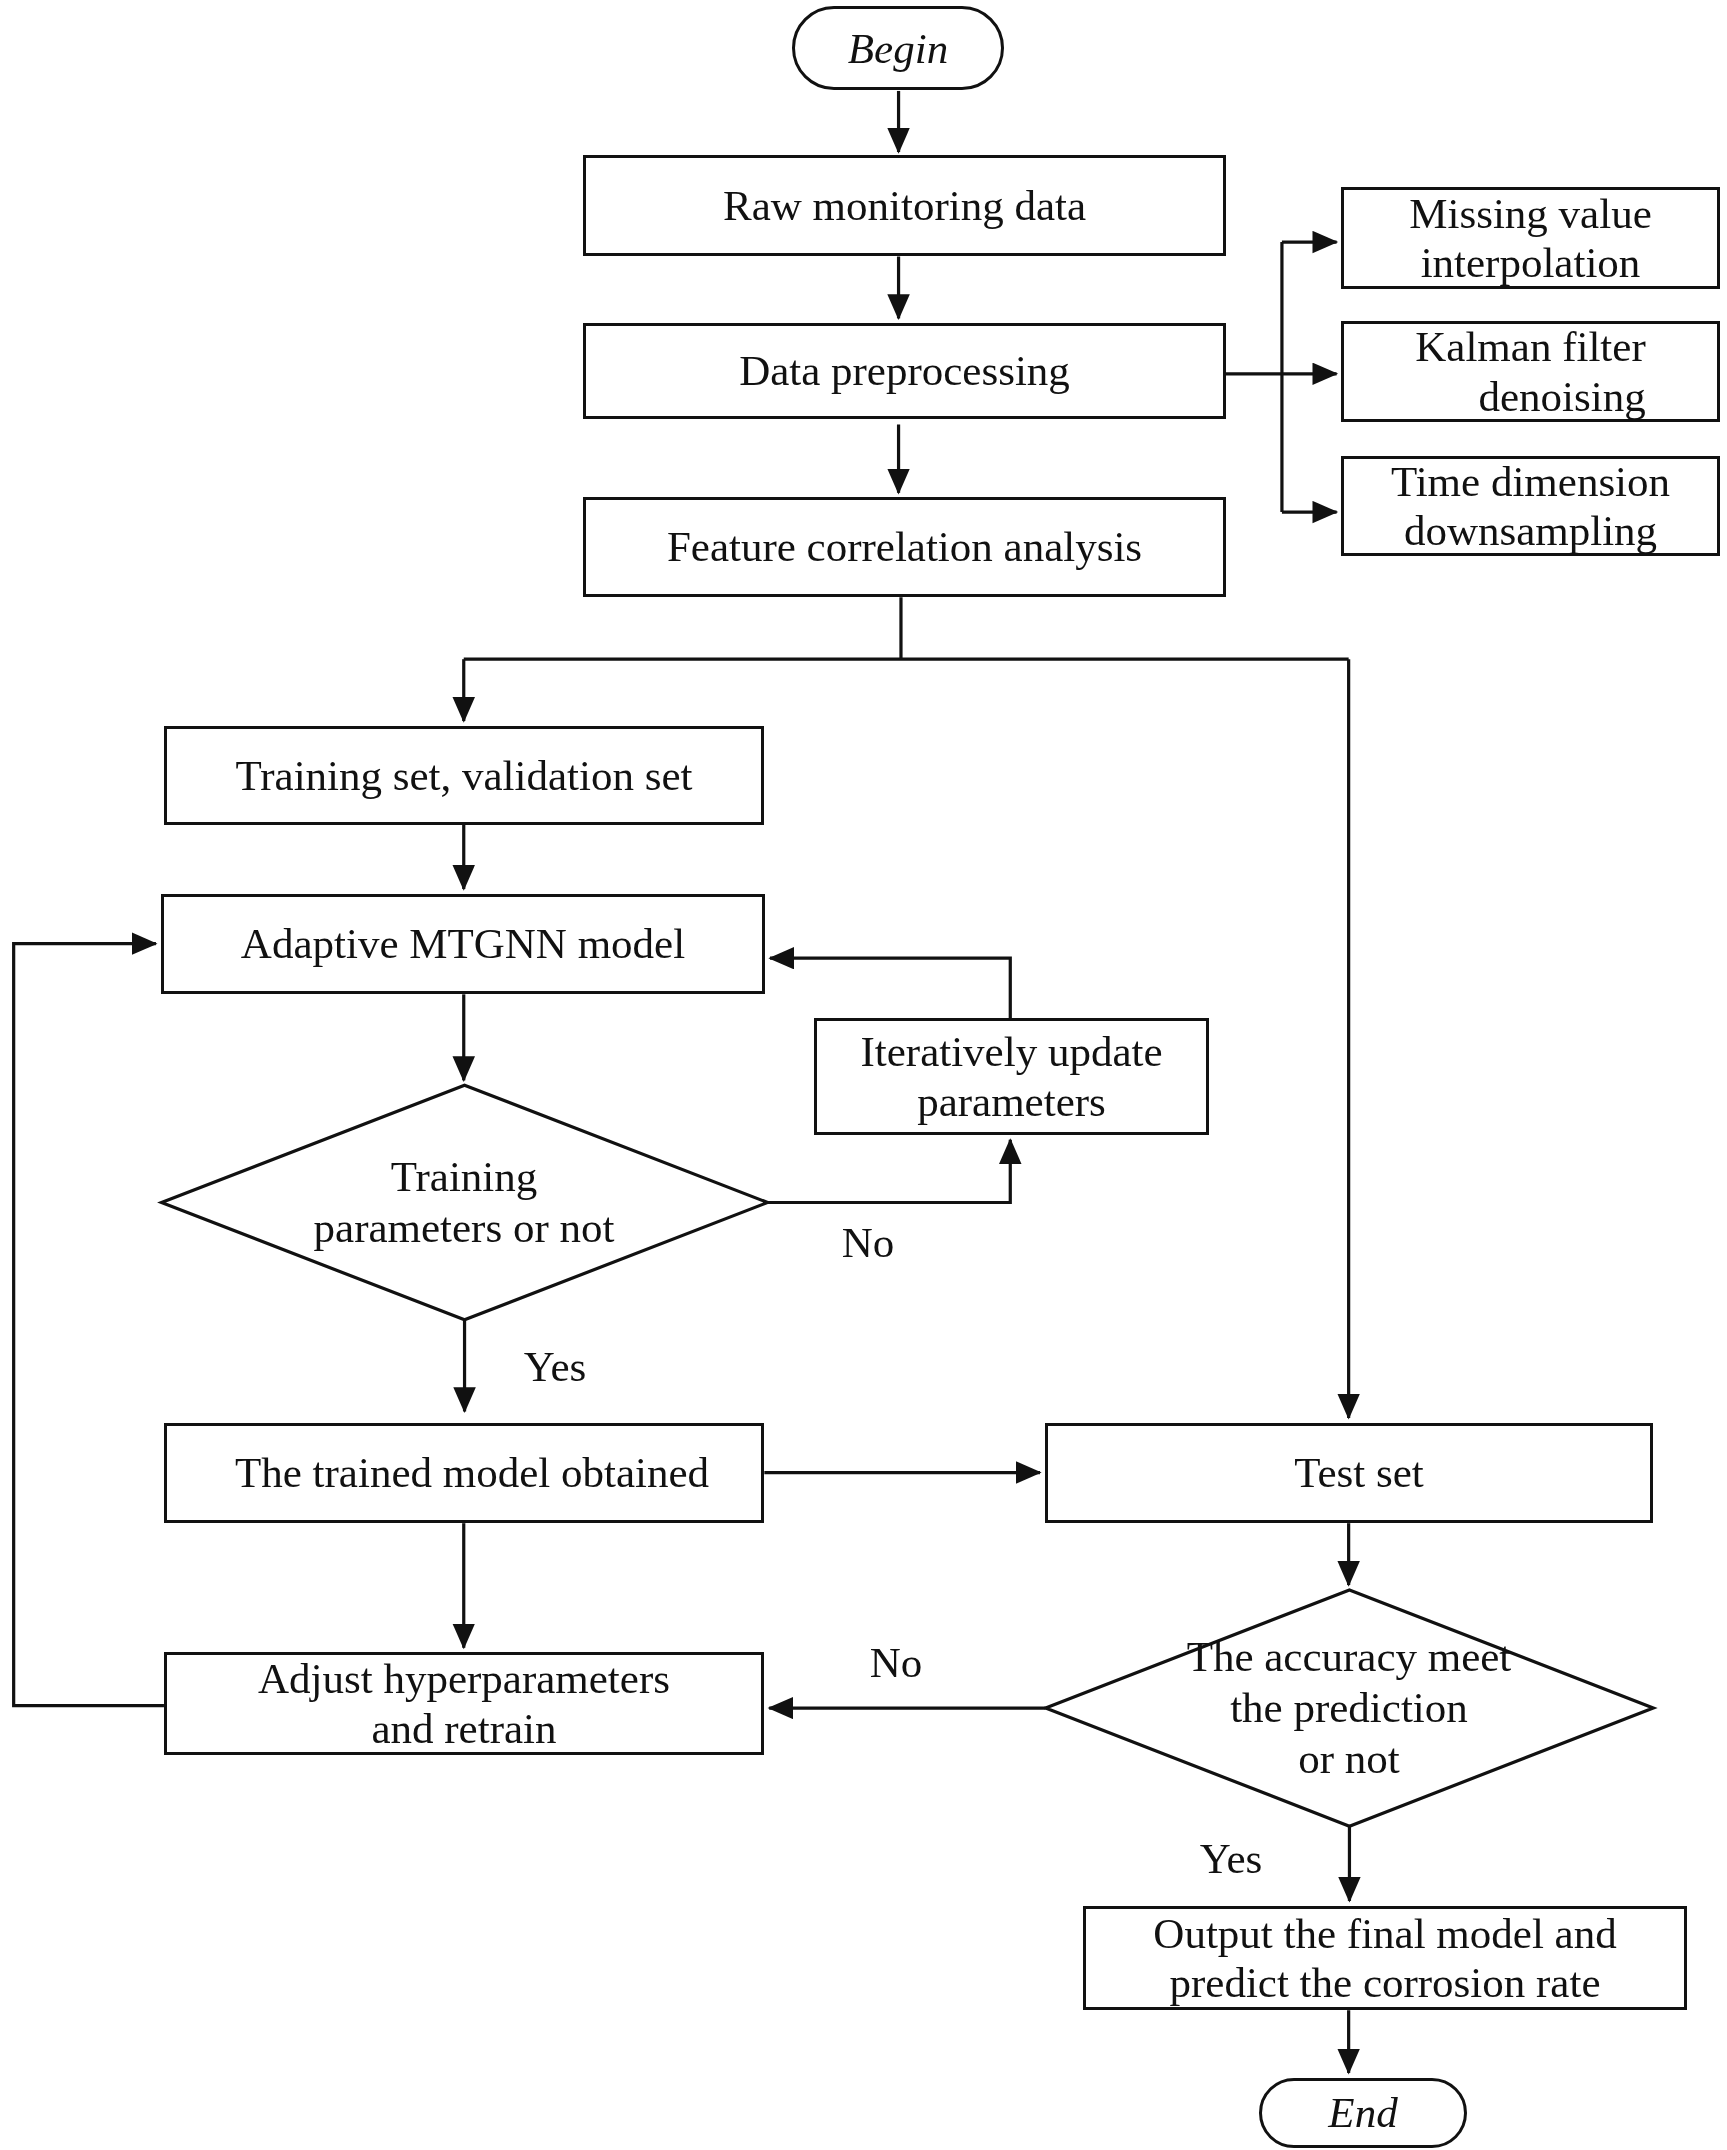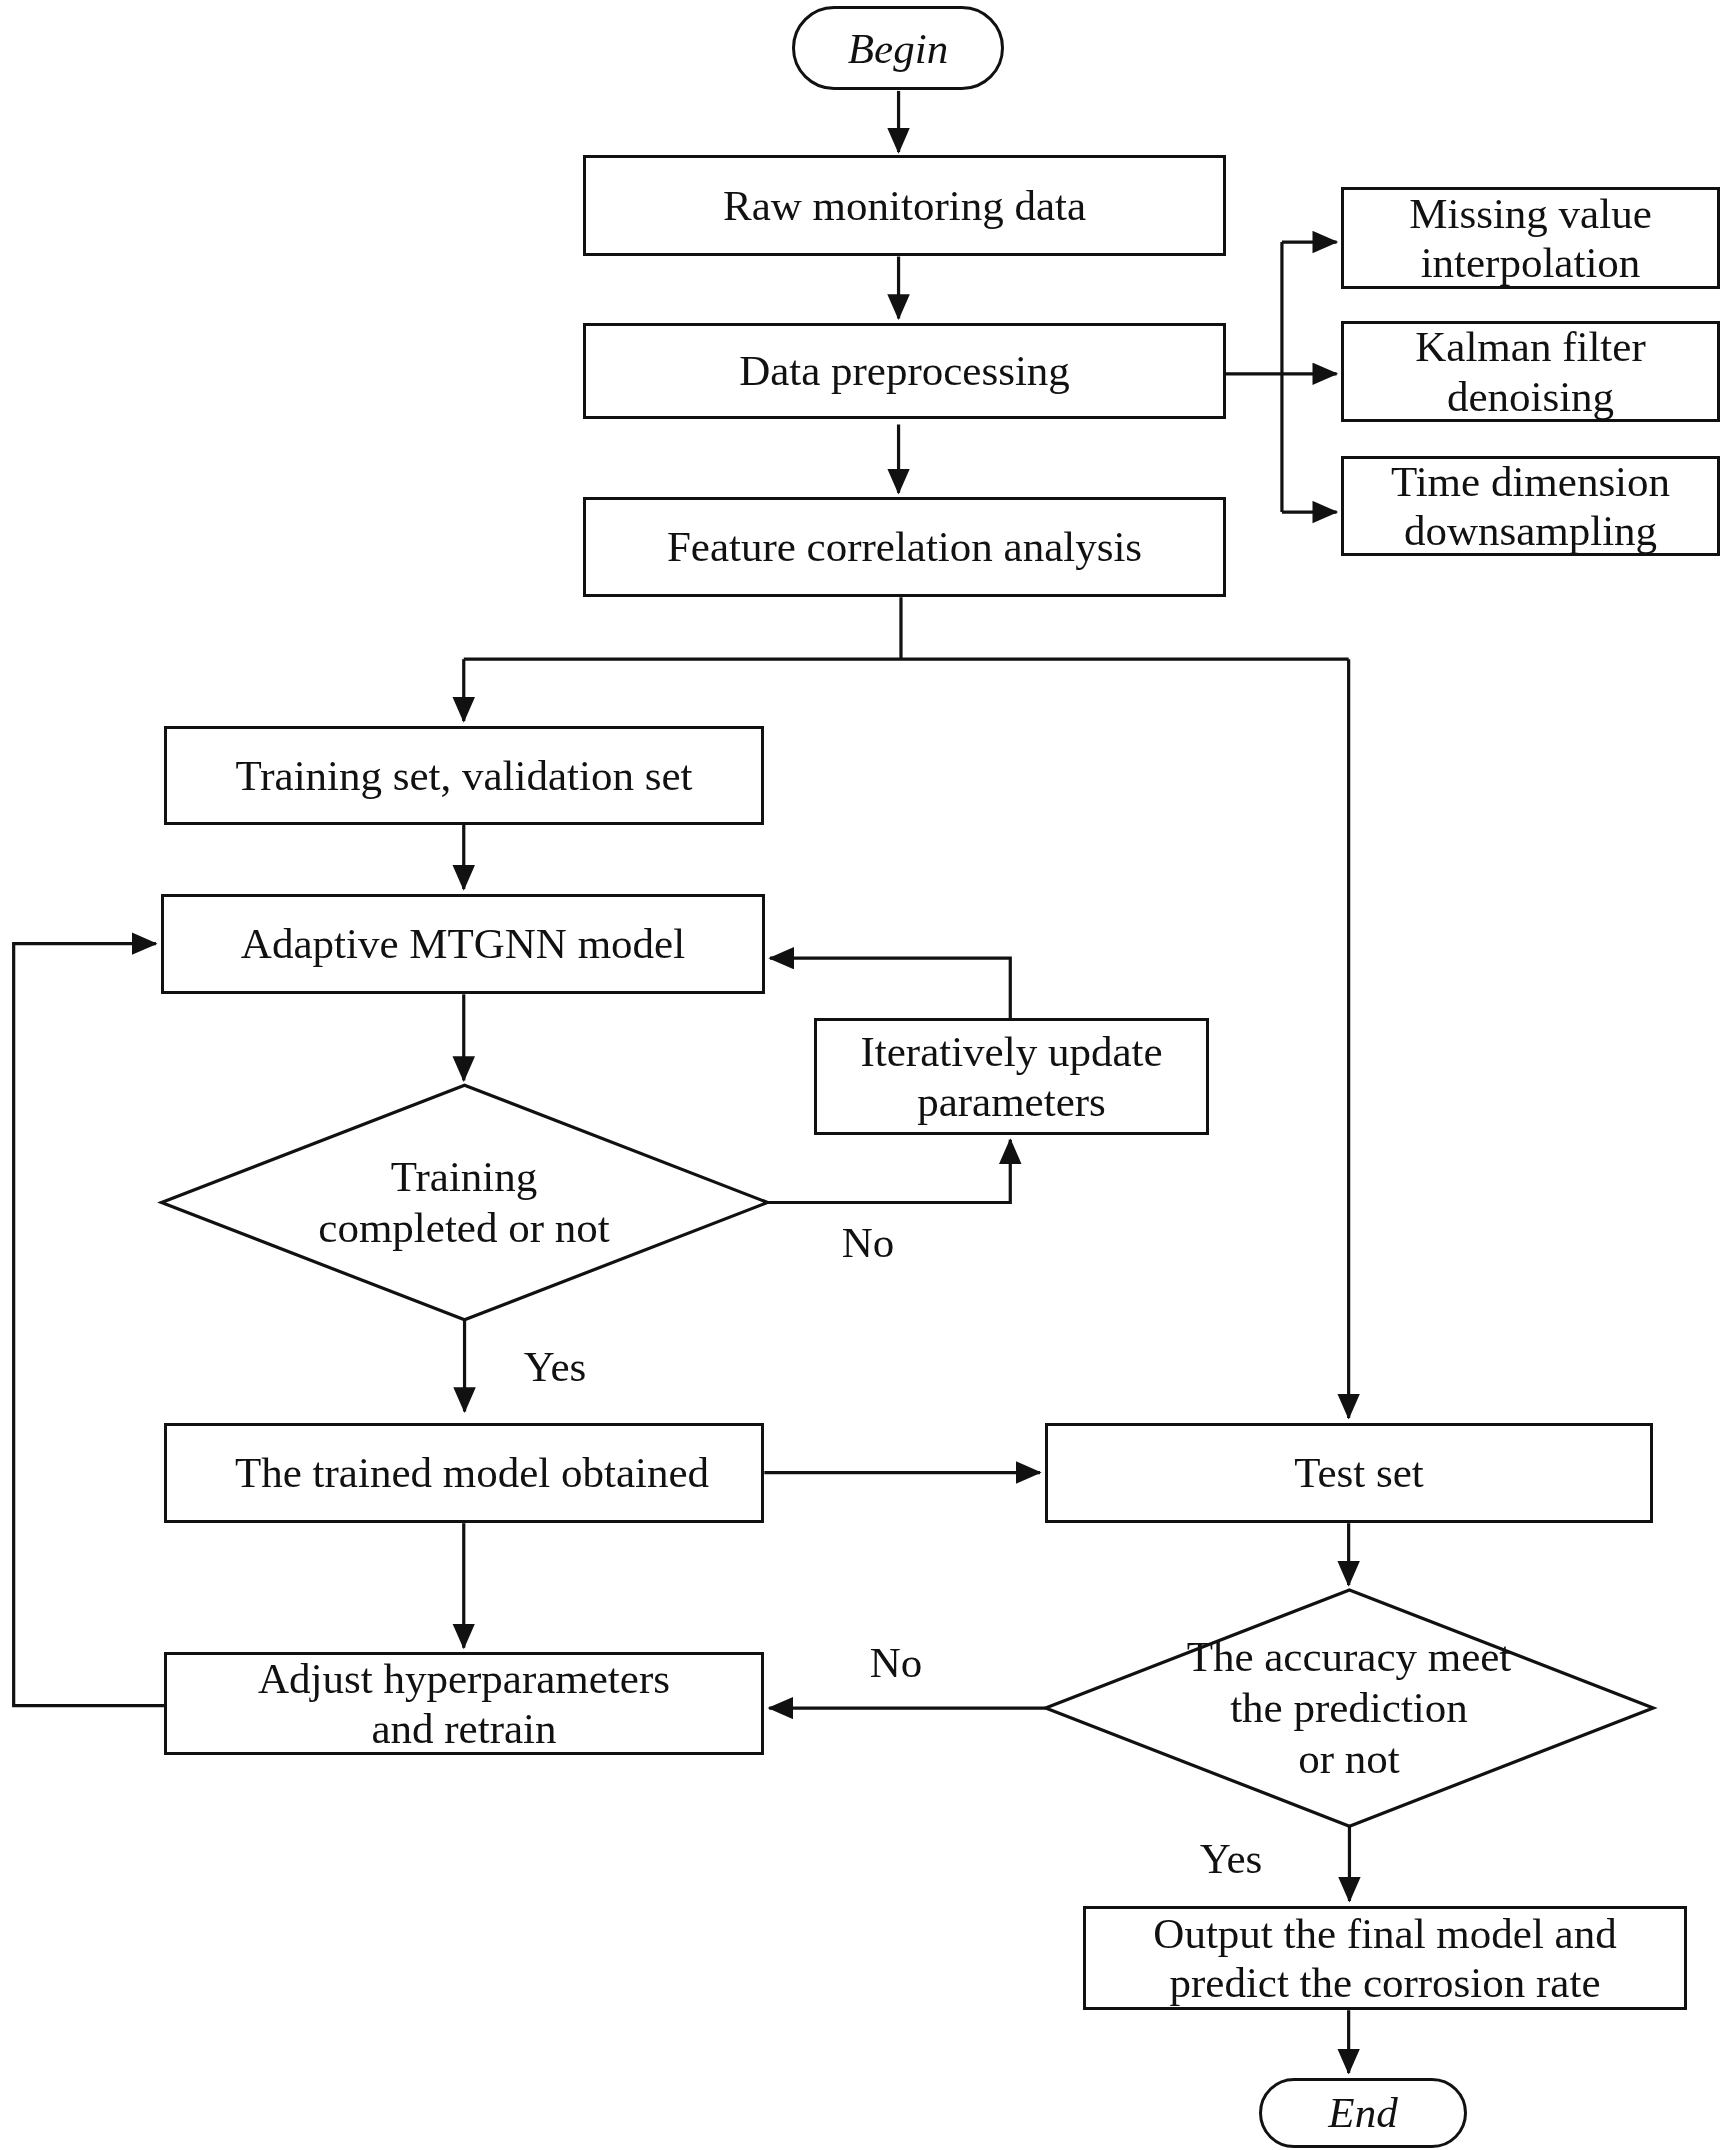--- a/index.html
+++ b/index.html
@@ -87,39 +87,39 @@
 
   <div class="node terminator" style="left:792px;top:6.4px;width:212px;height:84px;">Begin</div>
   <div class="node terminator" style="left:1259px;top:2078px;width:208px;height:70px;border-radius:35px;">End</div>
 
   <div class="node" style="left:583px;top:155px;width:643px;height:101px;">Raw monitoring data</div>
   <div class="node" style="left:583px;top:323px;width:643px;height:96px;">Data preprocessing</div>
   <div class="node" style="left:583px;top:497px;width:643px;height:100px;">Feature correlation analysis</div>
 
   <div class="node" style="left:1341px;top:187px;width:379px;height:102px;">Missing value
 interpolation</div>
-  <div class="node" style="left:1341px;top:321px;width:379px;height:101px;">Kalman filter
+  <div class="node" style="left:1341px;top:321px;width:379px;height:101px;text-align:right;">Kalman filter
 denoising</div>
   <div class="node" style="left:1341px;top:456px;width:379px;height:100px;">Time dimension
 downsampling</div>
 
   <div class="node" style="left:164px;top:726px;width:600px;height:99px;">Training set, validation set</div>
   <div class="node" style="left:161px;top:894px;width:604px;height:100px;">Adaptive MTGNN model</div>
   <div class="node" style="left:814px;top:1018px;width:395px;height:117px;">Iteratively update
 parameters</div>
   <div class="node" style="left:164px;top:1423px;width:600px;height:100px;padding-left:16px;">The trained model obtained</div>
   <div class="node" style="left:164px;top:1652px;width:600px;height:103px;">Adjust hyperparameters
 and retrain</div>
 
   <div class="node" style="left:1045px;top:1423px;width:608px;height:100px;padding-left:20px;">Test set</div>
   <div class="node" style="left:1045px;top:1906px;width:604px;height:104px;margin-left:38px;">Output the final model and
 predict the corrosion rate</div>
 
   <div class="diamond-label" style="left:203px;top:1101px;width:522px;height:203px;">Training
-completed or not</div>
+parameters or not</div>
   <div class="diamond-label" style="left:1088px;top:1607px;width:522px;height:203px;">The accuracy meet
 the prediction
 or not</div>
 
   <div class="edge-label" style="left:868px;top:1242px;">No</div>
   <div class="edge-label" style="left:555px;top:1366px;">Yes</div>
   <div class="edge-label" style="left:896px;top:1662px;">No</div>
   <div class="edge-label" style="left:1231px;top:1858px;">Yes</div>
 
 </div>

